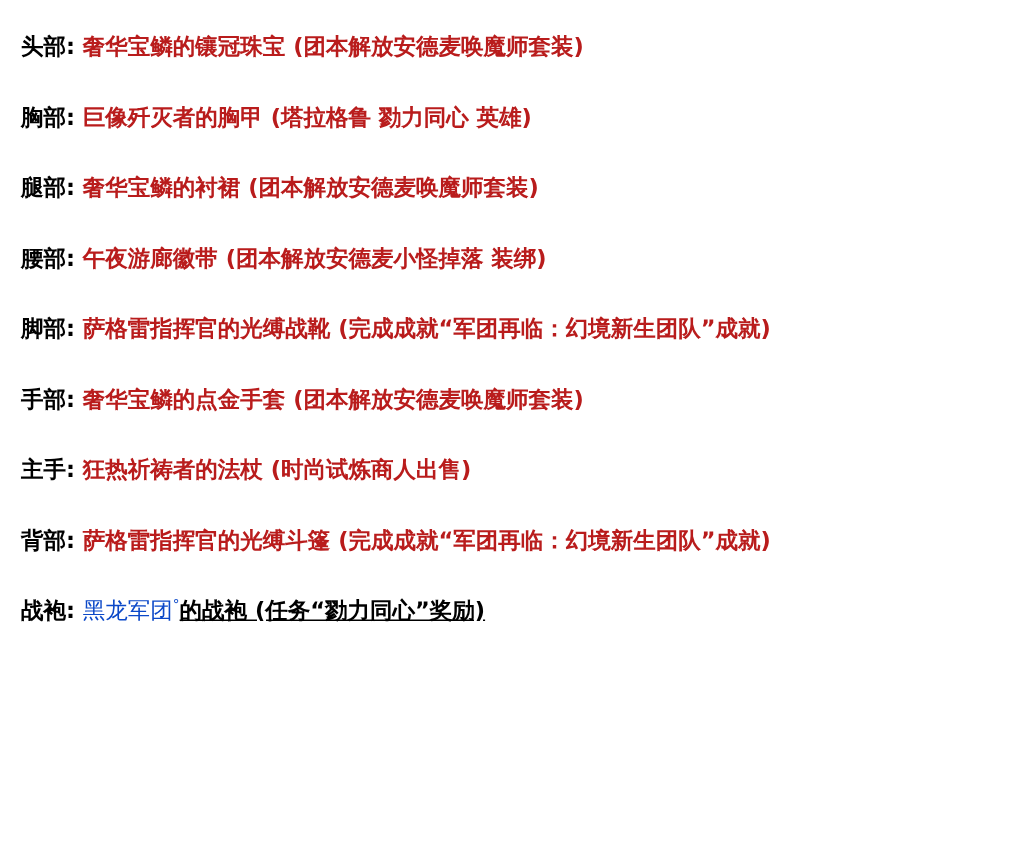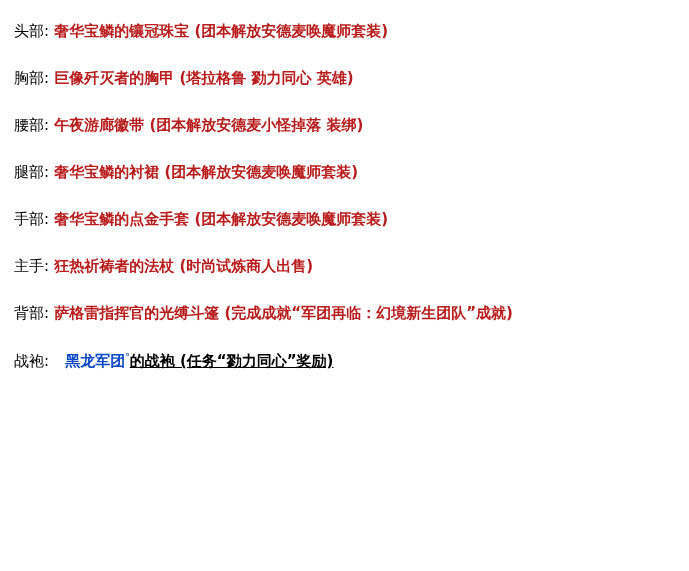--- a/index.html
+++ b/index.html
@@ -24,33 +24,32 @@
     height: 47px;
     white-space: nowrap;
     font-size: 15px;
     font-weight: bold;
   }
   .row .inner {
     display: block;
     padding-top: 10px;
   }
   .slot {
-    font-weight: normal;
+    font-weight: bold;
     color: #000000;
   }
   .item {
     font-weight: bold;
     color: #b91c1c;
   }
   .link {
     color: #0b48c8;
-    font-weight: bold;
+    font-weight: normal;
     text-decoration: none;
     position: relative;
-    margin-left: 11px;
   }
   .link .sup {
     font-size: 9px;
     vertical-align: super;
     color: #0b48c8;
   }
   .note {
     font-weight: bold;
     color: #000000;
     text-decoration: underline;
@@ -70,30 +69,35 @@
 
 
   <div class="row">
     <span class="inner">
       <span class="slot">胸部:</span><span class="item"> 巨像歼灭者的胸甲 (塔拉格鲁 勠力同心 英雄)</span>
     </span>
   </div>
 
   <div class="row">
     <span class="inner">
+      <span class="slot">腿部:</span><span class="item"> 奢华宝鳞的衬裙 (团本解放安德麦唤魔师套装)</span>
+    </span>
+  </div>
+
+  <div class="row">
+    <span class="inner">
       <span class="slot">腰部:</span><span class="item"> 午夜游廊徽带 (团本解放安德麦小怪掉落 装绑)</span>
     </span>
   </div>
 
   <div class="row">
     <span class="inner">
-      <span class="slot">腿部:</span><span class="item"> 奢华宝鳞的衬裙 (团本解放安德麦唤魔师套装)</span>
+      <span class="slot">脚部:</span><span class="item"> 萨格雷指挥官的光缚战靴 (完成成就“军团再临：幻境新生团队”成就)</span>
     </span>
   </div>
-
 
   <div class="row">
     <span class="inner">
       <span class="slot">手部:</span><span class="item"> 奢华宝鳞的点金手套 (团本解放安德麦唤魔师套装)</span>
     </span>
   </div>
 
   <div class="row">
     <span class="inner">
       <span class="slot">主手:</span><span class="item"> 狂热祈祷者的法杖 (时尚试炼商人出售)</span>

